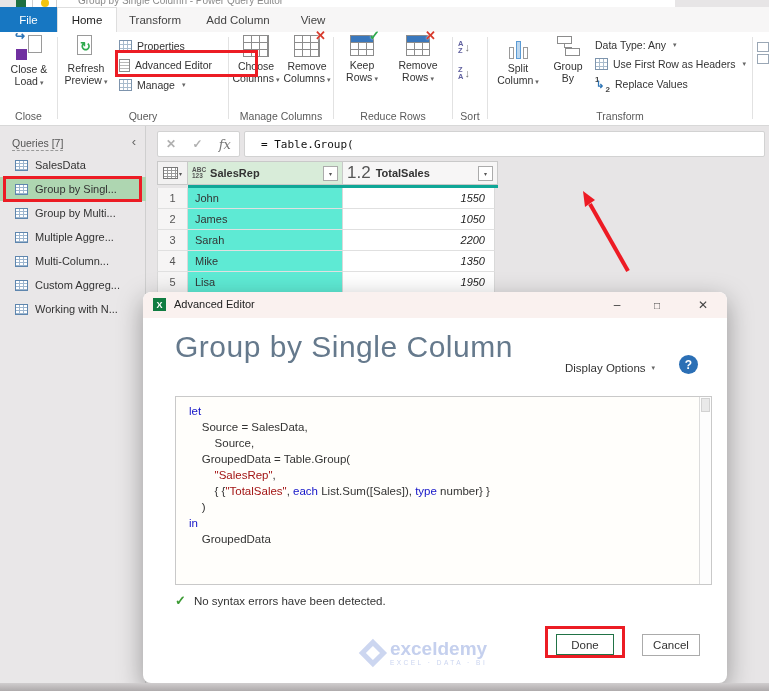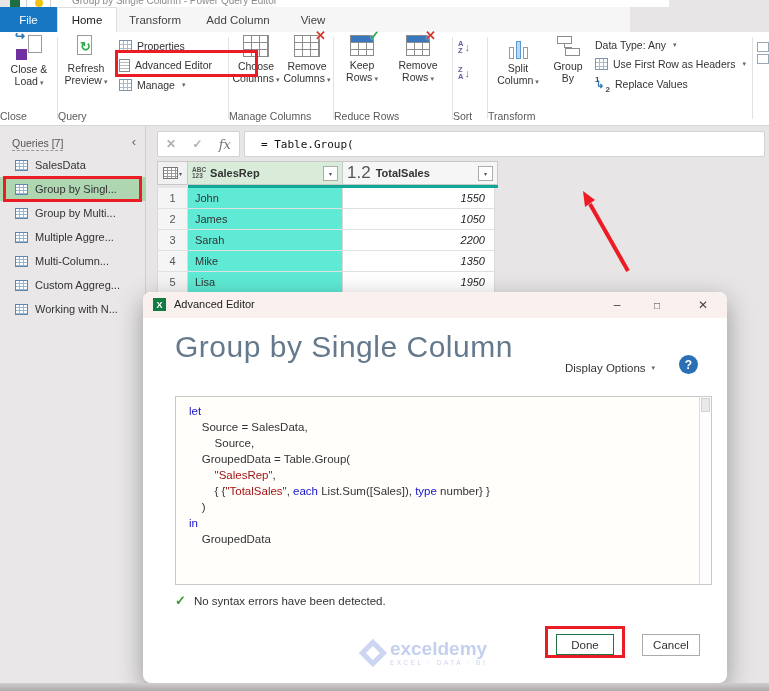--- a/index.html
+++ b/index.html
@@ -1,38 +1,38 @@
 <!DOCTYPE html>
 <html><head>
 <meta charset="utf-8">
 <style>
   html,body{margin:0;padding:0;background:#fff;}
   *{box-sizing:border-box;font-family:"Liberation Sans",sans-serif;}
   .screen{position:relative;width:769px;height:691px;background:#e7e5e6;overflow:hidden;}
 
   
-  .titlefrag{position:absolute;left:10px;top:0;width:659px;height:7px;background:#fff;overflow:hidden;}
+  .titlefrag{position:absolute;left:16px;top:0;width:659px;height:7px;background:#fff;overflow:hidden;}
   .titlefrag .xl-mini{position:absolute;left:0;top:0;width:10px;height:7px;background:#1d6f42;}
   .titlefrag .smiley{position:absolute;left:25px;top:-1px;width:8px;height:8px;border-radius:50%;background:#f2c40f;}
   .titlefrag .bar{position:absolute;top:0;width:1px;height:7px;background:#cfcfcf;}
   .titlefrag .ttext{position:absolute;left:62px;top:-5px;font-size:10px;color:#8a8a8a;white-space:nowrap;}
 
   
-  .tabbar{position:absolute;left:0;top:7px;width:630px;height:25px;background:#f7f6f6;}
+  .tabbar{position:absolute;left:0;top:7px;width:769px;height:25px;background:#f7f6f6;}
   .tab{position:absolute;top:0;height:25px;display:flex;align-items:center;justify-content:center;font-size:11.5px;color:#444;cursor:default;}
   .tab-file{left:0;width:57px;background:#1777c2;color:#fff;}
   .tab-home{left:57px;width:60px;background:#fff;border:1px solid #dedede;border-bottom:none;color:#222;}
   .tab-transform{left:117px;width:76px;}
   .tab-addcol{left:193px;width:90px;}
   .tab-view{left:283px;width:60px;}
 
   
   .ribbon{position:absolute;left:0;top:32px;width:769px;height:94px;background:#fff;border-bottom:1px solid #d8d8d8;font-size:10.5px;color:#333;}
   .rdiv{position:absolute;top:5px;height:82px;width:1px;background:#e2e2e2;}
-  .grp-label{position:absolute;bottom:3px;font-size:10.5px;color:#5a5a5a;text-align:left;}
+  .grp-label{position:absolute;bottom:3px;font-size:10.5px;color:#5a5a5a;text-align:center;}
   .bigbtn{position:absolute;top:3px;display:flex;flex-direction:column;align-items:center;cursor:default;}
   .blabel{font-size:10.5px;line-height:12px;color:#333;text-align:center;margin-top:3px;}
   .caret{font-size:7px;color:#666;margin-left:2px;}
   .smbtn{position:absolute;display:flex;align-items:center;gap:5px;height:18px;white-space:nowrap;cursor:default;}
   .cl-wrap{position:relative;width:26px;height:25px;}
   .cl-page{position:absolute;right:0;top:0;width:14px;height:18px;background:#fff;border:1px solid #9a9a9a;}
   .cl-disk{position:absolute;left:0;bottom:0;width:11px;height:11px;background:#7030a0;}
   .cl-arrow{position:absolute;left:-1px;top:-6px;font-size:12px;color:#2e75b6;font-weight:bold;}
   .rf-wrap{position:relative;width:18px;height:24px;}
   .rf-page{position:absolute;left:0;top:0;width:15px;height:20px;background:#fff;border:1px solid #9a9a9a;}

